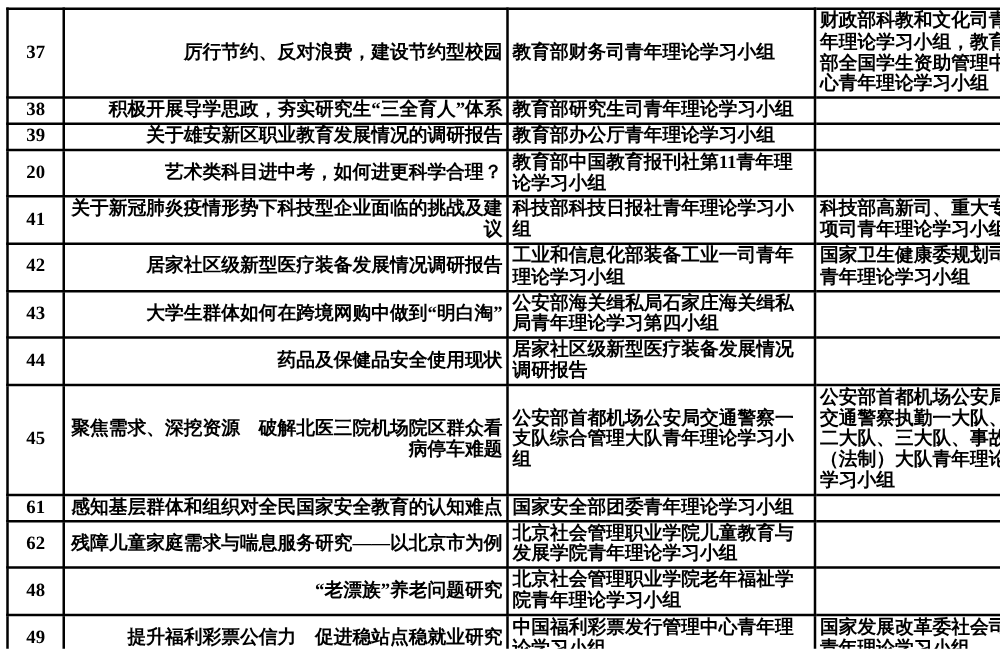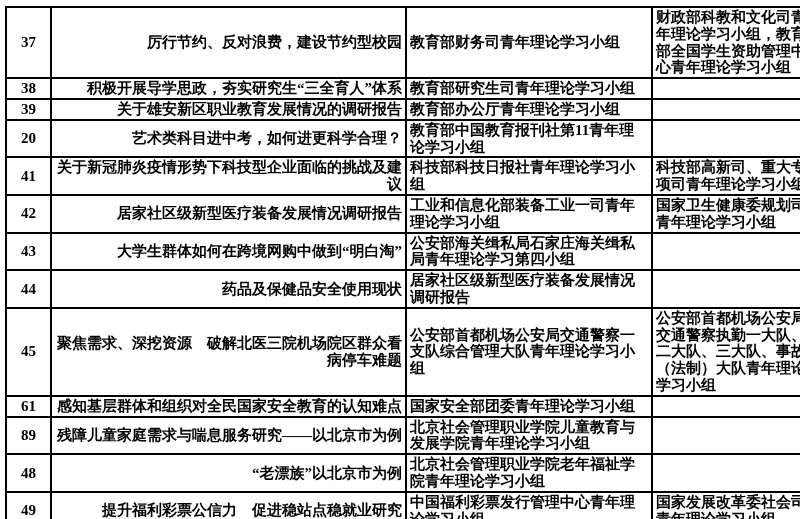--- a/index.html
+++ b/index.html
@@ -103,28 +103,28 @@
       <td class="c-org">公安部首都机场公安局交通警察一支队综合管理大队青年理论学习小组</td>
       <td class="c-partner">公安部首都机场公安局交通警察执勤一大队、二大队、三大队、事故（法制）大队青年理论学习小组</td>
     </tr>
     <tr class="r46">
       <td class="c-no">61</td>
       <td class="c-title">感知基层群体和组织对全民国家安全教育的认知难点</td>
       <td class="c-org">国家安全部团委青年理论学习小组</td>
       <td class="c-partner"></td>
     </tr>
     <tr class="r47">
-      <td class="c-no">89</td>
+      <td class="c-no">62</td>
       <td class="c-title">残障儿童家庭需求与喘息服务研究——以北京市为例</td>
       <td class="c-org">北京社会管理职业学院儿童教育与发展学院青年理论学习小组</td>
       <td class="c-partner"></td>
     </tr>
     <tr class="r48">
       <td class="c-no">48</td>
-      <td class="c-title">“老漂族”以北京市为例</td>
+      <td class="c-title">“老漂族”养老问题研究</td>
       <td class="c-org">北京社会管理职业学院老年福祉学院青年理论学习小组</td>
       <td class="c-partner"></td>
     </tr>
     <tr class="r49">
       <td class="c-no">49</td>
       <td class="c-title">提升福利彩票公信力　促进稳站点稳就业研究</td>
       <td class="c-org">中国福利彩票发行管理中心青年理论学习小组</td>
       <td class="c-partner">国家发展改革委社会司青年理论学习小组</td>
     </tr>
 

